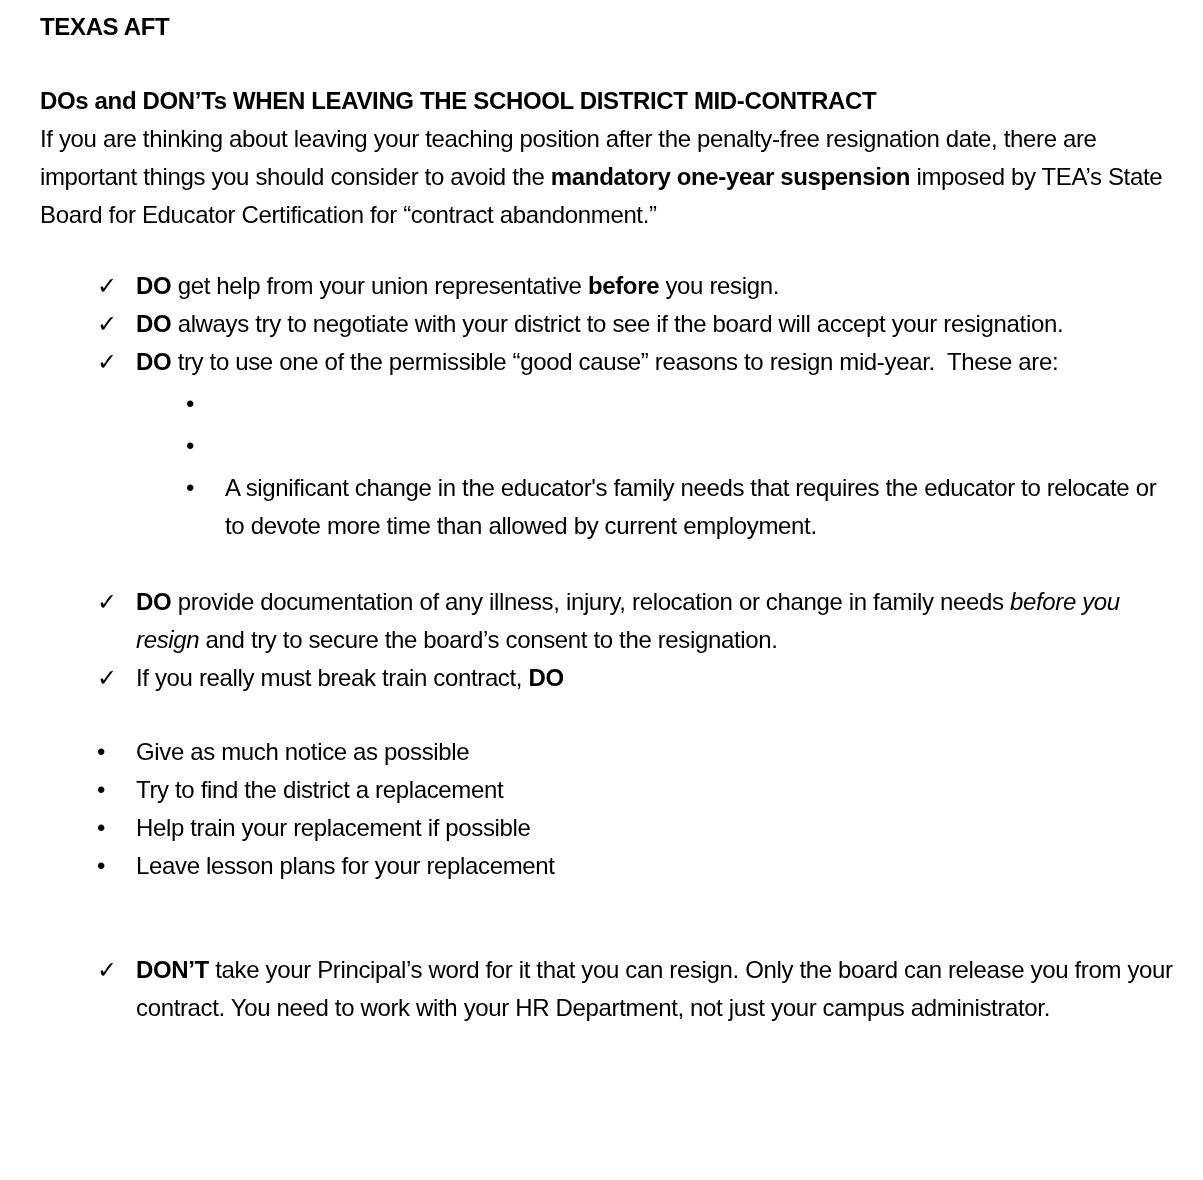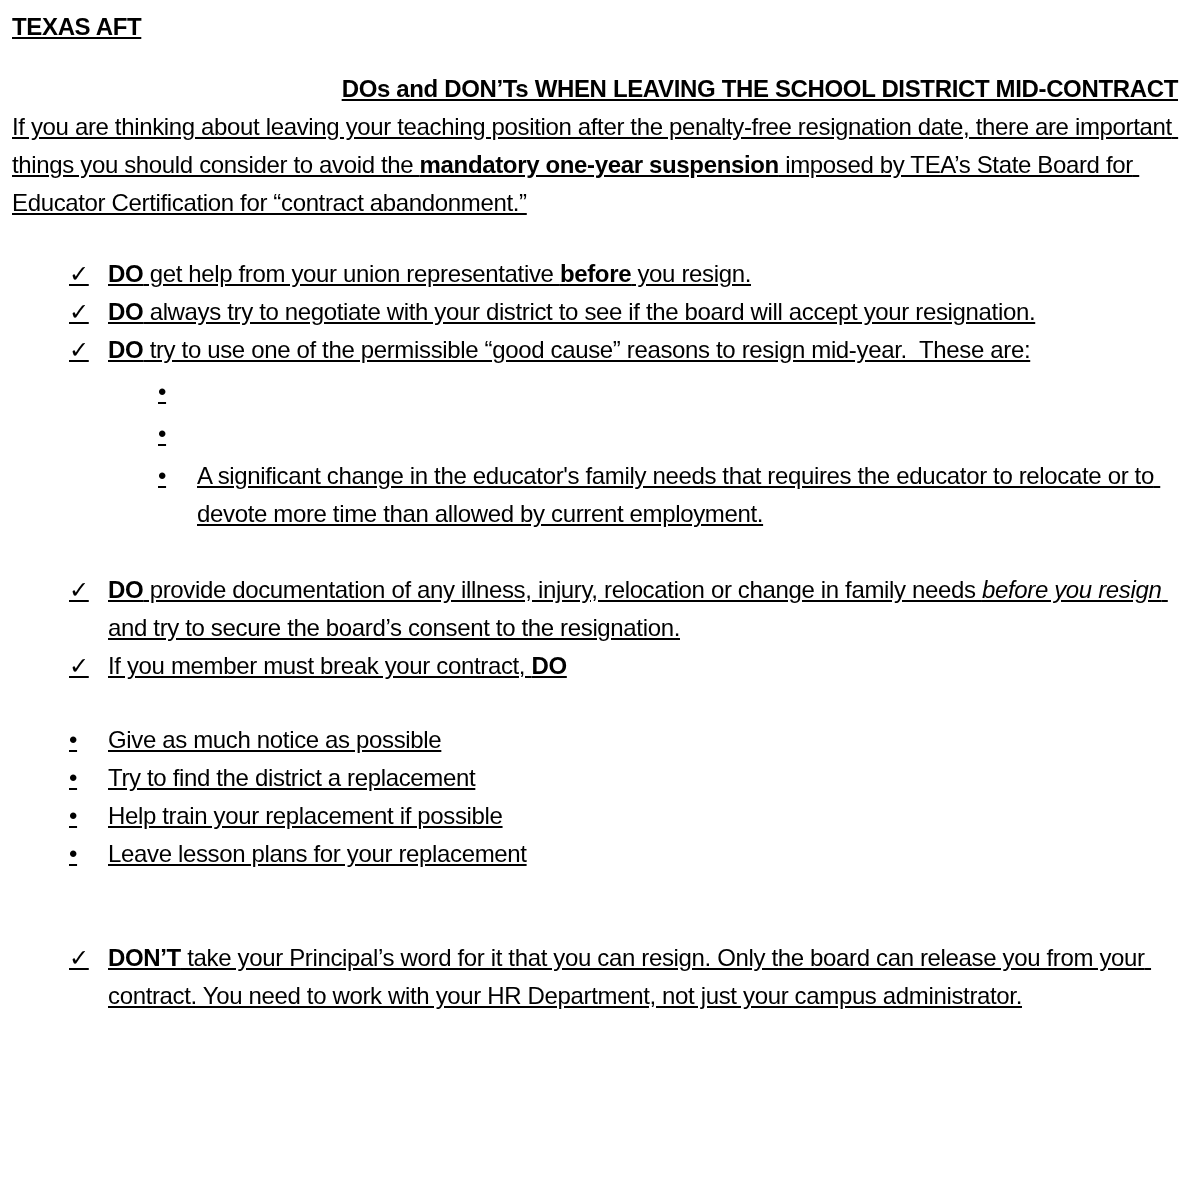--- a/index.html
+++ b/index.html
@@ -10,29 +10,28 @@
     overflow: hidden;
     font-family: "Liberation Sans", sans-serif;
     font-size: 24px;
     line-height: 38px;
     letter-spacing: -0.35px;
     color: #000000;
   }
   .page {
     width: 1203px;
     height: 892px;
-    padding: 8px 25px 0 12px;
-    text-decoration: underline;
+    padding: 8px 25px 0 40px;
   }
   .b { font-weight: bold; }
   .i { font-style: italic; }
   .rich { white-space: pre-wrap; }
 
   .org-name { font-weight: bold; }
-  .doc-title { font-weight: bold; margin-top: 24px; text-align: right; }
+  .doc-title { font-weight: bold; margin-top: 36px; }
   .intro { }
 
   ul { list-style: none; }
   li { display: flex; align-items: flex-start; }
   .marker { flex: none; width: 39px; }
 
   .check-list li .marker { margin-left: 57px; }
   .bullet-list li .marker { margin-left: 57px; }
   .sub-bullet-list li .marker { margin-left: 146px; }
 
@@ -84,21 +83,21 @@
       </li>
     </ul>
 
   <ul class="check-list check-list-2">
       <li>
         <span class="marker">✓</span>
         <span class="txt rich"><span class="b">DO</span><span> provide documentation of any illness, injury, relocation or change in family needs </span><span class="i">before you resign</span><span> and try to secure the board’s consent to the resignation.</span></span>
       </li>
       <li>
         <span class="marker">✓</span>
-        <span class="txt rich"><span>If you member must break your contract, </span><span class="b">DO</span></span>
+        <span class="txt rich"><span>If you really must break train contract, </span><span class="b">DO</span></span>
       </li>
     </ul>
 
   <ul class="bullet-list">
       <li>
         <span class="marker">•</span>
         <span class="txt rich"><span>Give as much notice as possible</span></span>
       </li>
       <li>
         <span class="marker">•</span>

